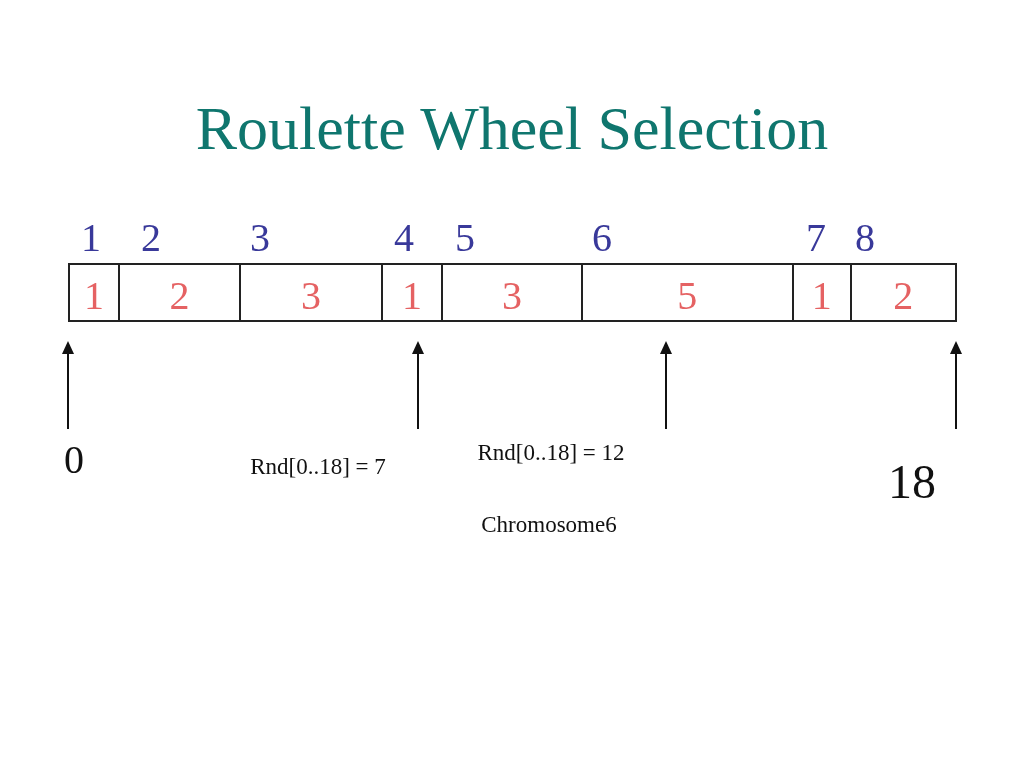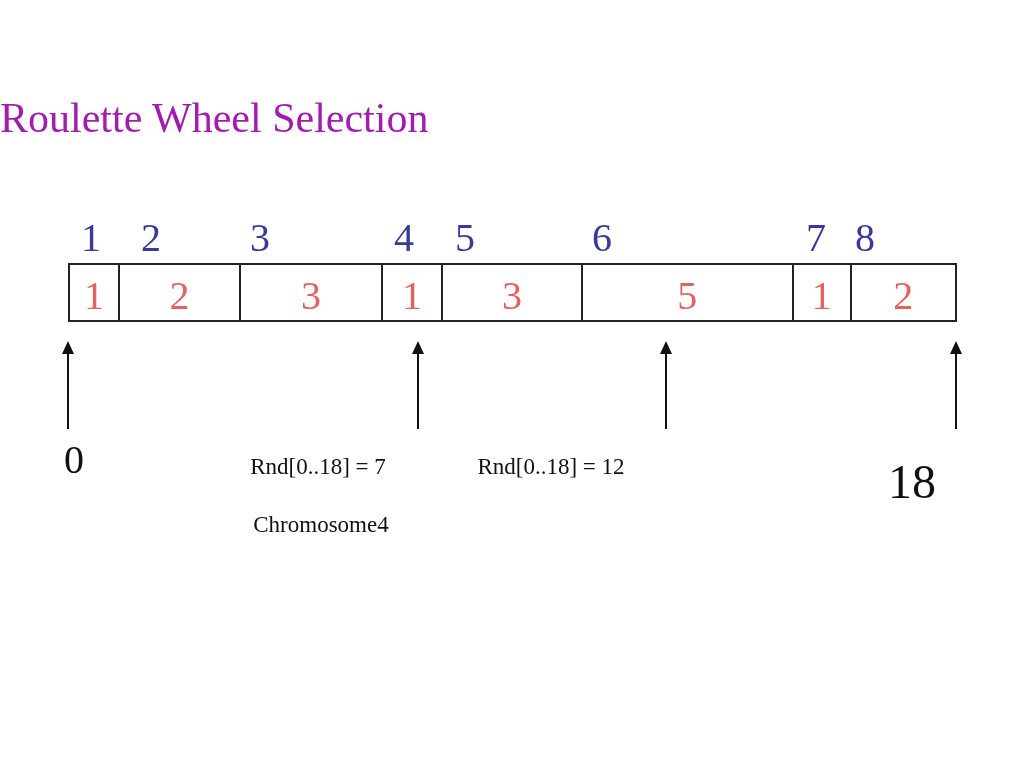--- a/index.html
+++ b/index.html
@@ -11,25 +11,25 @@
     font-family: "Liberation Serif", "DejaVu Serif", serif;
     color: #111111;
     overflow: hidden;
   }
   .title {
     position: absolute;
     top: 96px;
     left: 0;
     width: 100%;
     margin: 0;
-    text-align: left;
-    font-size: 42px;
+    text-align: center;
+    font-size: 62px;
     font-weight: 400;
     line-height: 1.05;
-    color: #a21caf;
+    color: #0f766e;
   }
   
   .wheel { position: absolute; left: 68px; top: 216px; width: 889px; }
   .index-row { position: absolute; left: 0; top: 0; width: 100%; height: 44px; }
   .idx {
     position: absolute;
     top: 0;
     font-size: 40px;
     line-height: 44px;
     color: #39399a;
@@ -153,17 +153,17 @@
       <div class="arrow-head"></div>
       <div class="arrow-shaft"></div>
     </div>
   <div class="arrow" style="left:949px">
       <div class="arrow-head"></div>
       <div class="arrow-shaft"></div>
     </div>
 
   <div class="lbl" style="left:74px;  top:438px; font-size:40px">0</div>
   <div class="lbl" style="left:318px; top:454px">Rnd[0..18] = 7</div>
-  <div class="lbl" style="left:551px; top:454px">Rnd[0..18] = 12</div>
+  <div class="lbl" style="left:551px; top:440px">Rnd[0..18] = 12</div>
   <div class="lbl" style="left:912px; top:456px; font-size:48px">18</div>
-  <div class="lbl" style="left:321px; top:512px">Chromosome4</div>
+  <div class="lbl" style="left:549px; top:512px">Chromosome6</div>
 
 </div>
 
 </body></html>

